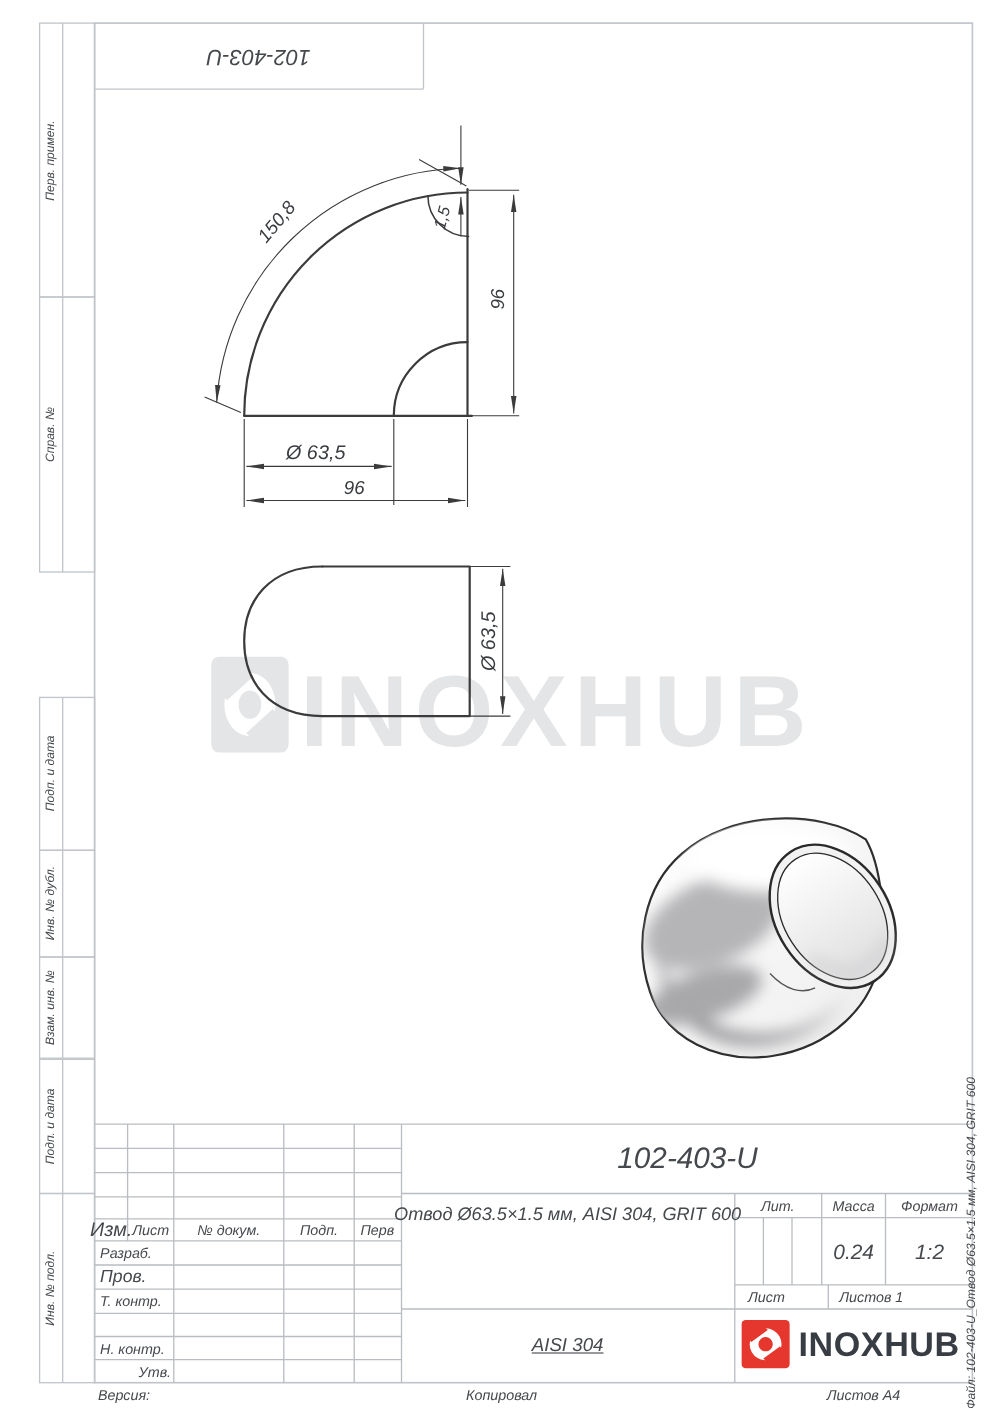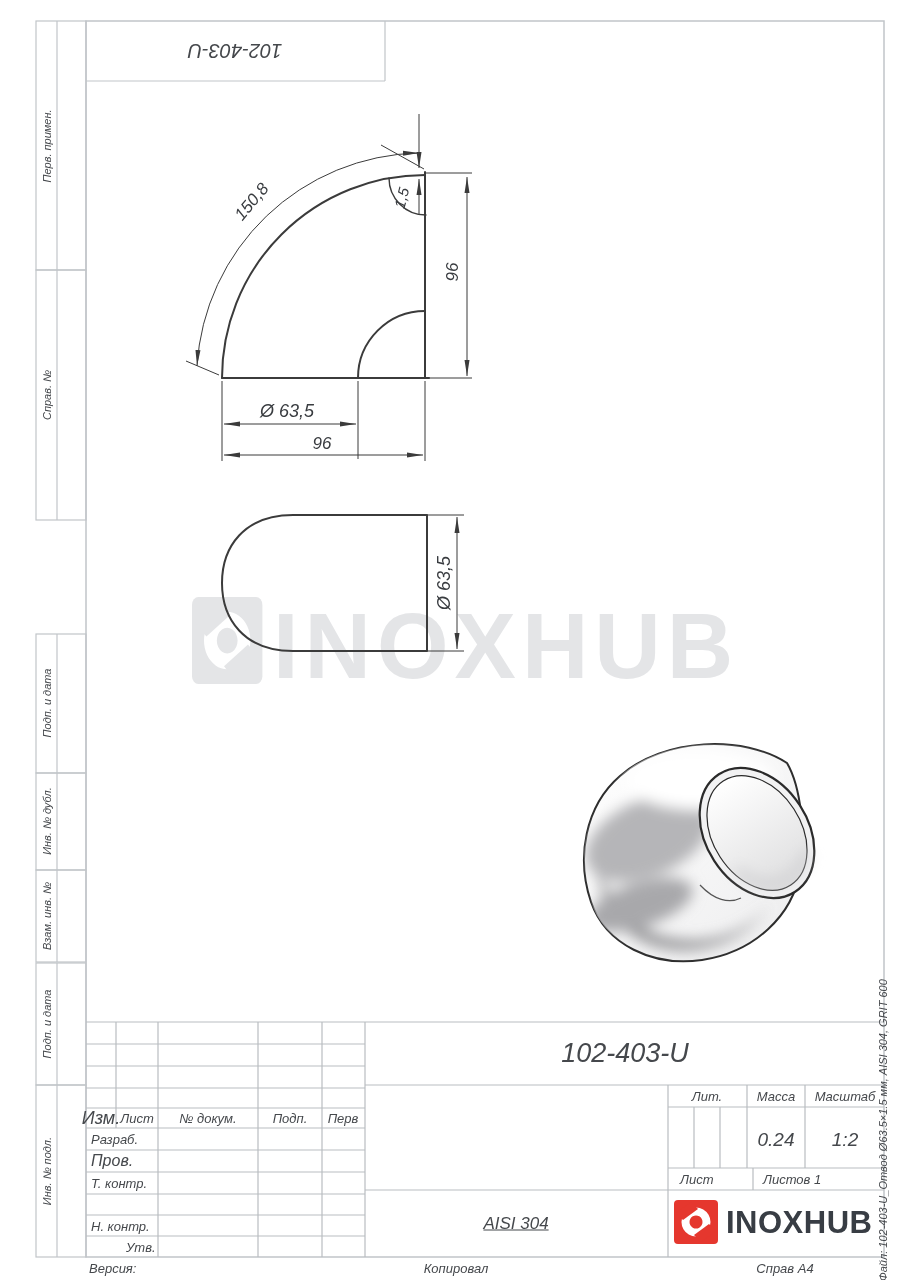--- a/index.html
+++ b/index.html
@@ -162,38 +162,39 @@
   <div class="t c" style="left:290px; top:1118px; font-size:13px;">Подп.</div>
   <div class="t c" style="left:343px; top:1118px; font-size:13px;">Перв</div>
 
   <div class="t l" style="left:91px; top:1139px; font-size:13px;text-align:right;">Разраб.</div>
   <div class="t l" style="left:91px; top:1161px; font-size:16px;">Пров.</div>
   <div class="t l" style="left:91px; top:1183px; font-size:13px;">Т. контр.</div>
   <div class="t l" style="left:91px; top:1226px; font-size:13px;">Н. контр.</div>
   <div class="t l" style="left:91px; top:1247px; font-size:13px;margin-left:35px;">Утв.</div>
 
   <div class="t c" style="left:625px; top:1053px; font-size:27px;">102-403-U</div>
+  <div class="t c" style="left:516px; top:1104px; font-size:16.5px;">Отвод Ø63.5×1.5 мм, AISI 304, GRIT 600</div>
   <div class="t c" style="left:516px; top:1223px; font-size:17px;text-decoration:underline;">AISI 304</div>
 
   <div class="t c" style="left:707px; top:1096px; font-size:13px;">Лит.</div>
   <div class="t c" style="left:776px; top:1096px; font-size:13px;">Масса</div>
-  <div class="t c" style="left:845px; top:1096px; font-size:13px;">Масштаб</div>
+  <div class="t c" style="left:845px; top:1096px; font-size:13px;">Формат</div>
   <div class="t c" style="left:776px; top:1139px; font-size:19px;">0.24</div>
   <div class="t c" style="left:845px; top:1139px; font-size:19px;">1:2</div>
 
   <div class="t l" style="left:680px; top:1179px; font-size:13px;">Лист</div>
   <div class="t l" style="left:763px; top:1179px; font-size:13px;text-align:right;">Листов 1</div>
 
   <div class="tb-logo" style="left:674px; top:1200px;">
     <svg width="44" height="44" viewBox="0 0 44 44">
       <rect width="44" height="44" rx="4" fill="#e5372e"></rect>
       <path fill="#ffffff" fill-rule="evenodd" d="M22,7.5 a14.5,14.5 0 1 1 -0.01,0 Z M22,15.5 a6.5,6.5 0 1 0 0.01,0 Z"></path>
       <path fill="#e5372e" d="M2,13 L17,2 L24,9 L9,20 Z"></path>
       <path fill="#e5372e" d="M42,31 L27,42 L20,35 L35,24 Z"></path>
     </svg>
     <span class="t brand" style="position:static; font-size:31px;">INOXHUB</span>
   </div>
 
   <div class="t l" style="left:89px;  top:1268px; font-size:13px;">Версия:</div>
   <div class="t c" style="left:456px; top:1268px; font-size:13px;">Копировал</div>
-  <div class="t c" style="left:785px; top:1268px; font-size:13px;">Справ А4</div>
+  <div class="t c" style="left:785px; top:1268px; font-size:13px;">Листов А4</div>
 
 </div>
 
 </body></html>

